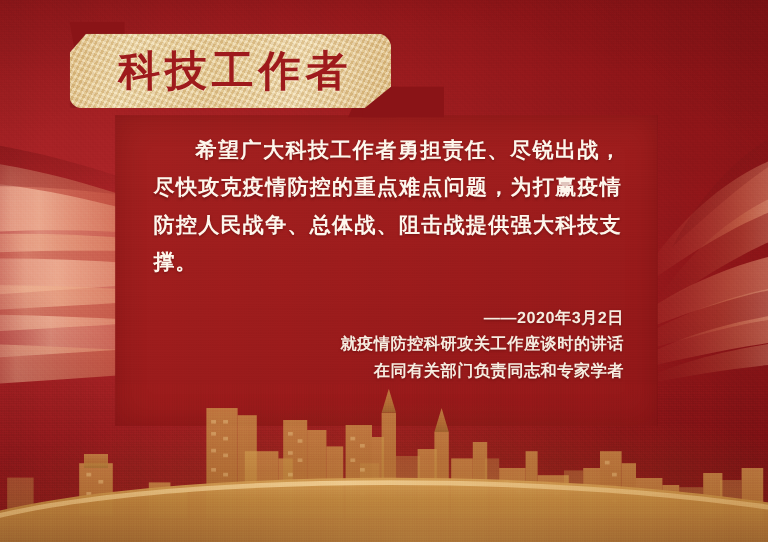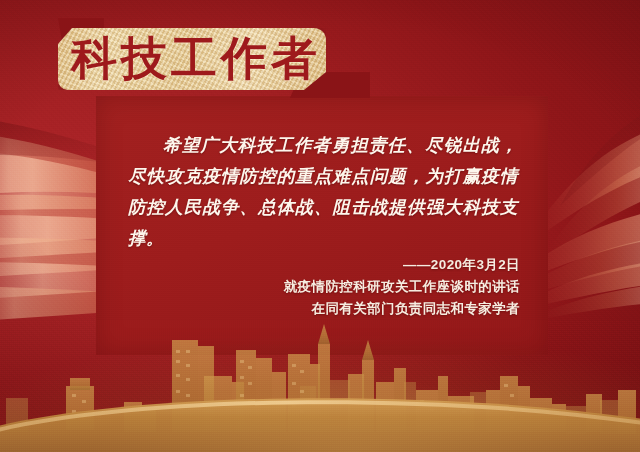--- a/index.html
+++ b/index.html
@@ -78,21 +78,21 @@
       linear-gradient(100deg, #e3c287 0%, #f0dbab 18%, #e8cd96 46%, #f2ddb0 70%, #e0bf84 100%);
     clip-path: polygon(14px 0, 100% 0, 100% 44px, 246px 100%, 0 100%, 0 16px);
     border-radius: 10px 12px 6px 10px;
     box-shadow: 0 2px 6px rgba(60,4,6,.35);
   }
   .banner-text {
     position: absolute;
     left: 0; top: 0;
     width: 268px; height: 62px;
     display: flex; align-items: center; justify-content: center;
-    font-size: 46px;
+    font-size: 35px;
     font-weight: bold;
     letter-spacing: 4px;
     color: #9e1a1c;
     text-shadow: 0 1px 0 rgba(255,240,205,.55);
     padding-left: 8px;
     box-sizing: border-box;
   }
 
   
   .panel {
@@ -107,31 +107,30 @@
     opacity: .18;
     background-image:
       repeating-linear-gradient(0deg, rgba(255,255,255,.05) 0 1px, rgba(0,0,0,.05) 1px 2px),
       repeating-linear-gradient(90deg, rgba(255,255,255,.04) 0 1px, rgba(0,0,0,.04) 1px 2px);
     mix-blend-mode: overlay;
     pointer-events: none;
   }
 
   .quote {
     position: absolute;
-    left: 32px; top: 34px;
+    left: 32px; top: 14px;
     width: 390px;
     color: #fdf6ec;
     font-size: 17.5px;
     font-weight: bold;
     line-height: 31px;
     letter-spacing: .6px;
     text-indent: 2em;
     text-align: justify;
     text-shadow: 0 1px 2px rgba(70,5,7,.45);
-    font-style: italic;
   }
 
   .attrib {
     position: absolute;
     right: 28px; top: 158px;
     width: 360px;
     text-align: right;
     color: #f6ece0;
     font-size: 13.5px;
     font-weight: bold;

